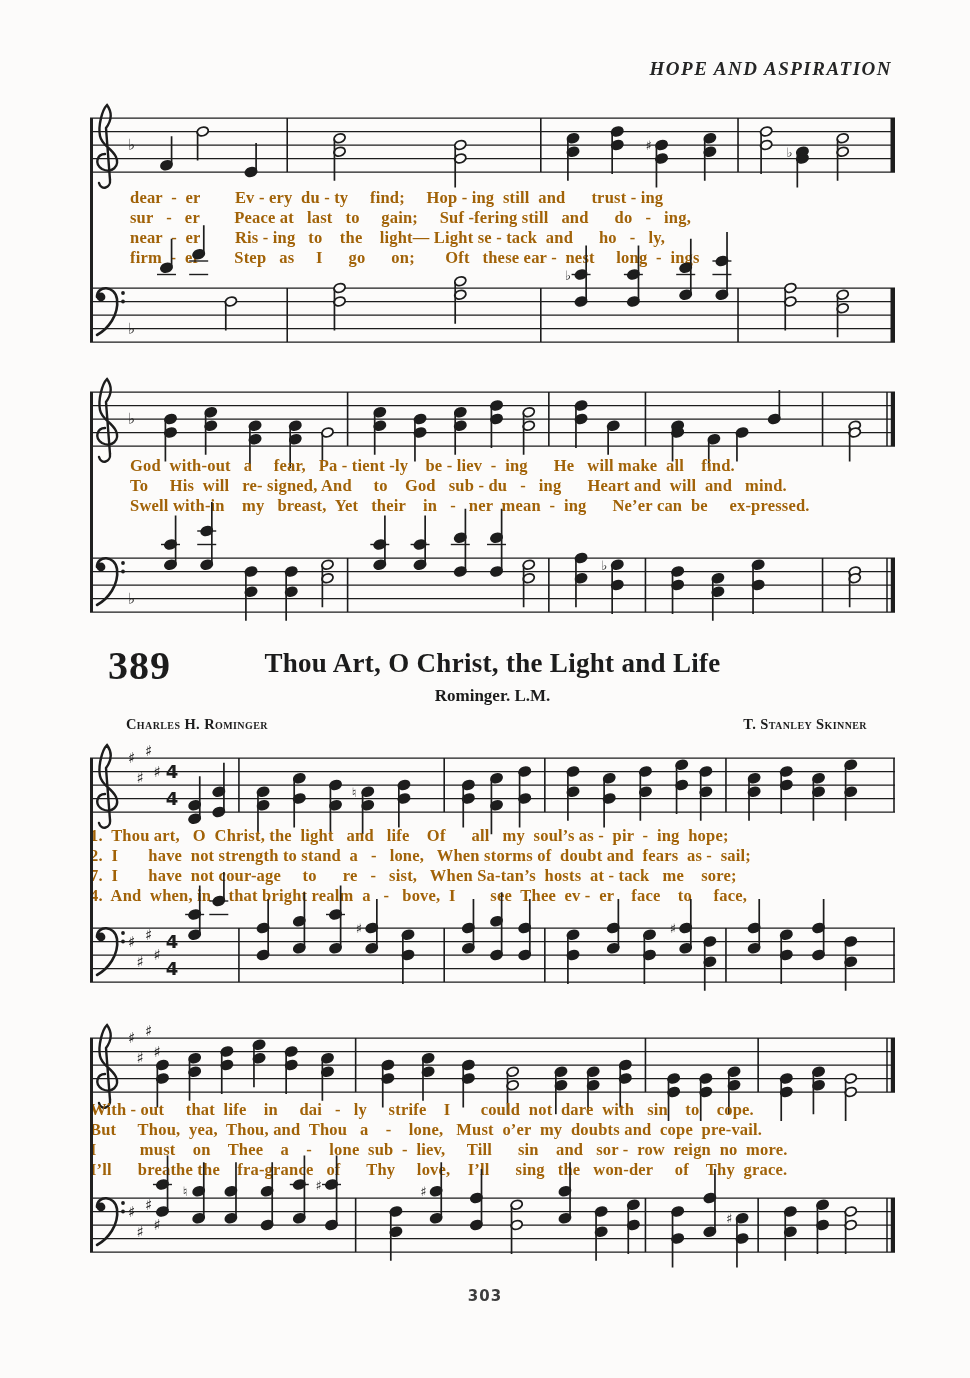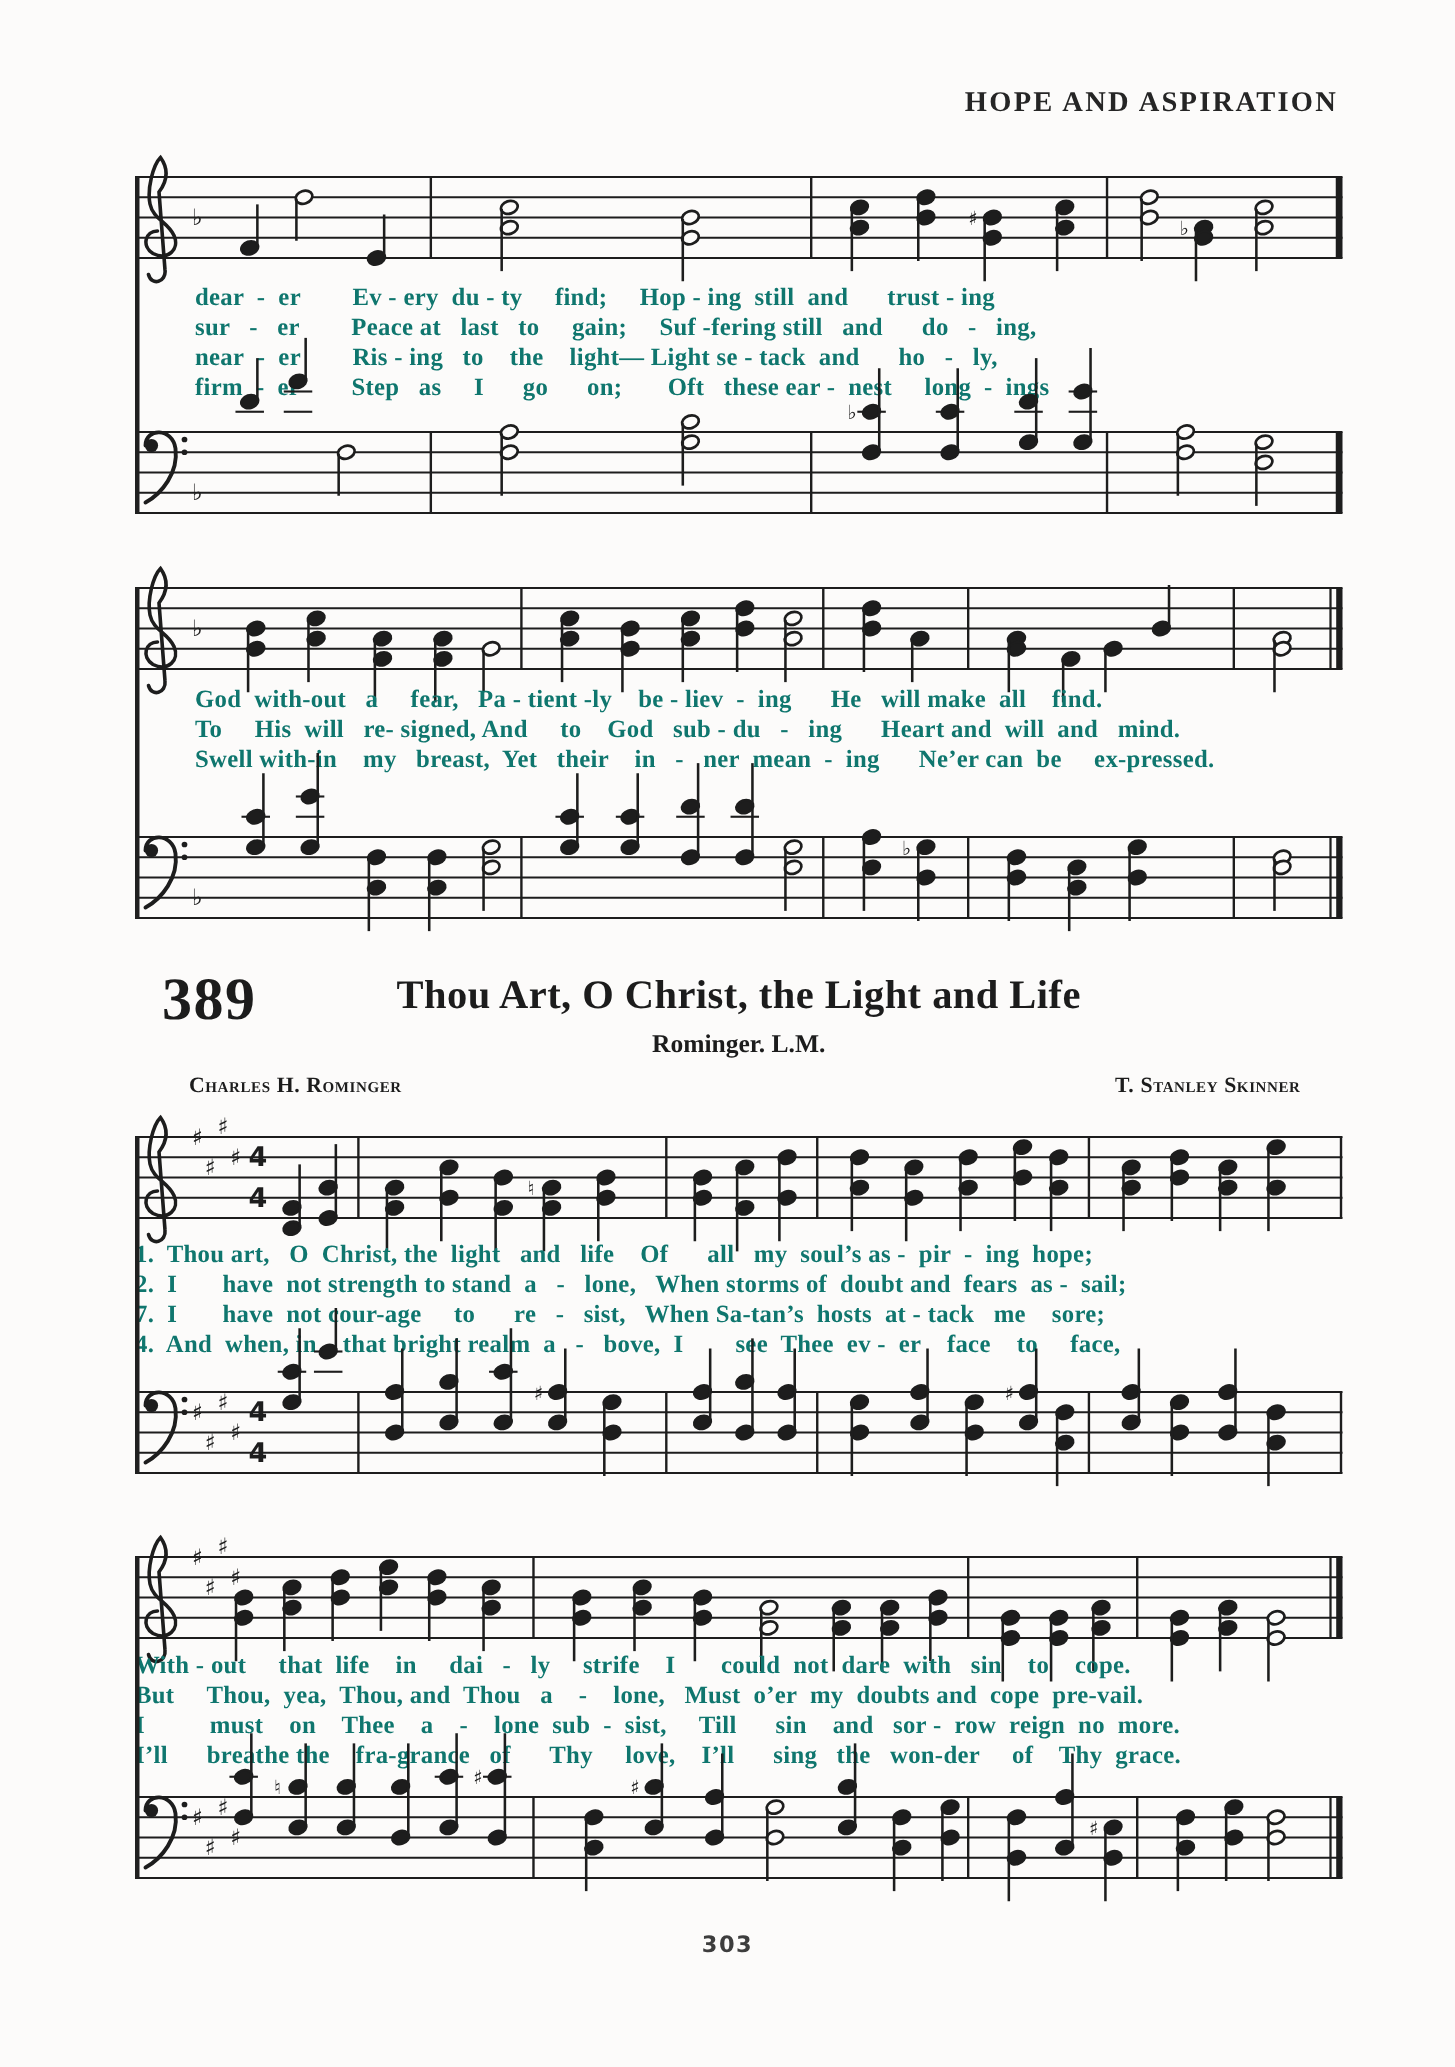--- a/index.html
+++ b/index.html
@@ -3,29 +3,29 @@
 <meta charset="utf-8">
 <style>
   html,body{margin:0;padding:0;background:#efedea;}
   .page{
     position:relative;width:970px;height:1378px;margin:0 auto;
     background:#fcfbfa;color:#1c1c1c;overflow:hidden;
     font-family:"Liberation Serif","DejaVu Serif",serif;
   }
   .hdr{
     position:absolute;top:58px;right:78px;
-    font-weight:700;font-size:19px;letter-spacing:1.5px;color:#252525;
+    font-style:italic;font-weight:700;font-size:19px;letter-spacing:1.5px;color:#252525;
   }
   .system{position:absolute;left:90px;width:805px;}
   .staff{position:absolute;left:0;width:805px;height:100px;overflow:visible;display:block;}
   .sysline{position:absolute;width:2.5px;background:#202020;left:0;}
   .lyrics{position:absolute;left:0;width:805px;}
   .lyric-line{
     white-space:pre;font-weight:700;font-size:16.5px;line-height:20px;
-    letter-spacing:.2px;color:#0f766e;
+    letter-spacing:.2px;color:#a16207;
   }
   .pad1{padding-left:40px;}
   .pad2{}
   .titleblock{position:absolute;left:90px;width:805px;top:640px;}
   .hymn-no{position:absolute;left:18px;top:2px;font-weight:700;font-size:40px;letter-spacing:1px;}
   .hymn-title{text-align:center;font-weight:700;font-size:27px;padding-top:8px;letter-spacing:.3px;}
   .tune{text-align:center;font-weight:700;font-size:17px;padding-top:7px;}
   .credits{
     display:flex;justify-content:space-between;padding:10px 28px 0 36px;
     font-variant:small-caps;font-weight:700;font-size:14.5px;letter-spacing:.4px;
@@ -559,21 +559,21 @@
         <ellipse cx="728.525" cy="55.75" rx="5.7" ry="4.2" transform="rotate(-18 728.525 55.75)" fill="#1d1d1d" stroke="#1d1d1d" stroke-width="1.8"></ellipse>
         <ellipse cx="728.525" cy="69.25" rx="5.7" ry="4.2" transform="rotate(-18 728.525 69.25)" fill="#1d1d1d" stroke="#1d1d1d" stroke-width="1.8"></ellipse>
         <line x1="723.425" y1="56.75" x2="723.425" y2="98.25" stroke="#1d1d1d" stroke-width="1.7"></line>
         <ellipse cx="760.725" cy="62.5" rx="5.7" ry="4.2" transform="rotate(-18 760.725 62.5)" fill="#fcfbfa" stroke="#1d1d1d" stroke-width="1.8"></ellipse>
         <ellipse cx="760.725" cy="76" rx="5.7" ry="4.2" transform="rotate(-18 760.725 76)" fill="#fcfbfa" stroke="#1d1d1d" stroke-width="1.8"></ellipse>
         <line x1="755.625" y1="63.5" x2="755.625" y2="105" stroke="#1d1d1d" stroke-width="1.7"></line>
       </svg>
     <div class="lyrics pad2" style="top:84px;">
       <div class="lyric-line">With - out     that  life    in     dai   -   ly     strife    I       could  not  dare  with   sin    to    cope.</div>
       <div class="lyric-line">But     Thou,  yea,  Thou, and  Thou   a    -    lone,   Must  o’er  my  doubts and  cope  pre-vail.</div>
-      <div class="lyric-line">I          must    on    Thee    a    -    lone  sub  -  sist,     Till      sin    and   sor -  row  reign  no  more.</div>
+      <div class="lyric-line">I          must    on    Thee    a    -    lone  sub  -  liev,     Till      sin    and   sor -  row  reign  no  more.</div>
       <div class="lyric-line">I’ll      breathe the    fra-grance   of      Thy     love,    I’ll      sing   the   won-der     of    Thy  grace.</div>
     </div>
     <svg class="staff" style="top:160px;" viewBox="0 0 805 100">
         <line x1="0" y1="22" x2="805" y2="22" stroke="#1d1d1d" stroke-width="1.25"></line>
         <line x1="0" y1="35.5" x2="805" y2="35.5" stroke="#1d1d1d" stroke-width="1.25"></line>
         <line x1="0" y1="49" x2="805" y2="49" stroke="#1d1d1d" stroke-width="1.25"></line>
         <line x1="0" y1="62.5" x2="805" y2="62.5" stroke="#1d1d1d" stroke-width="1.25"></line>
         <line x1="0" y1="76" x2="805" y2="76" stroke="#1d1d1d" stroke-width="1.25"></line>
         <line x1="0.9" y1="22" x2="0.9" y2="76" stroke="#1d1d1d" stroke-width="1.8"></line>
         <circle cx="11" cy="31" r="4.4" fill="#1d1d1d"></circle>

